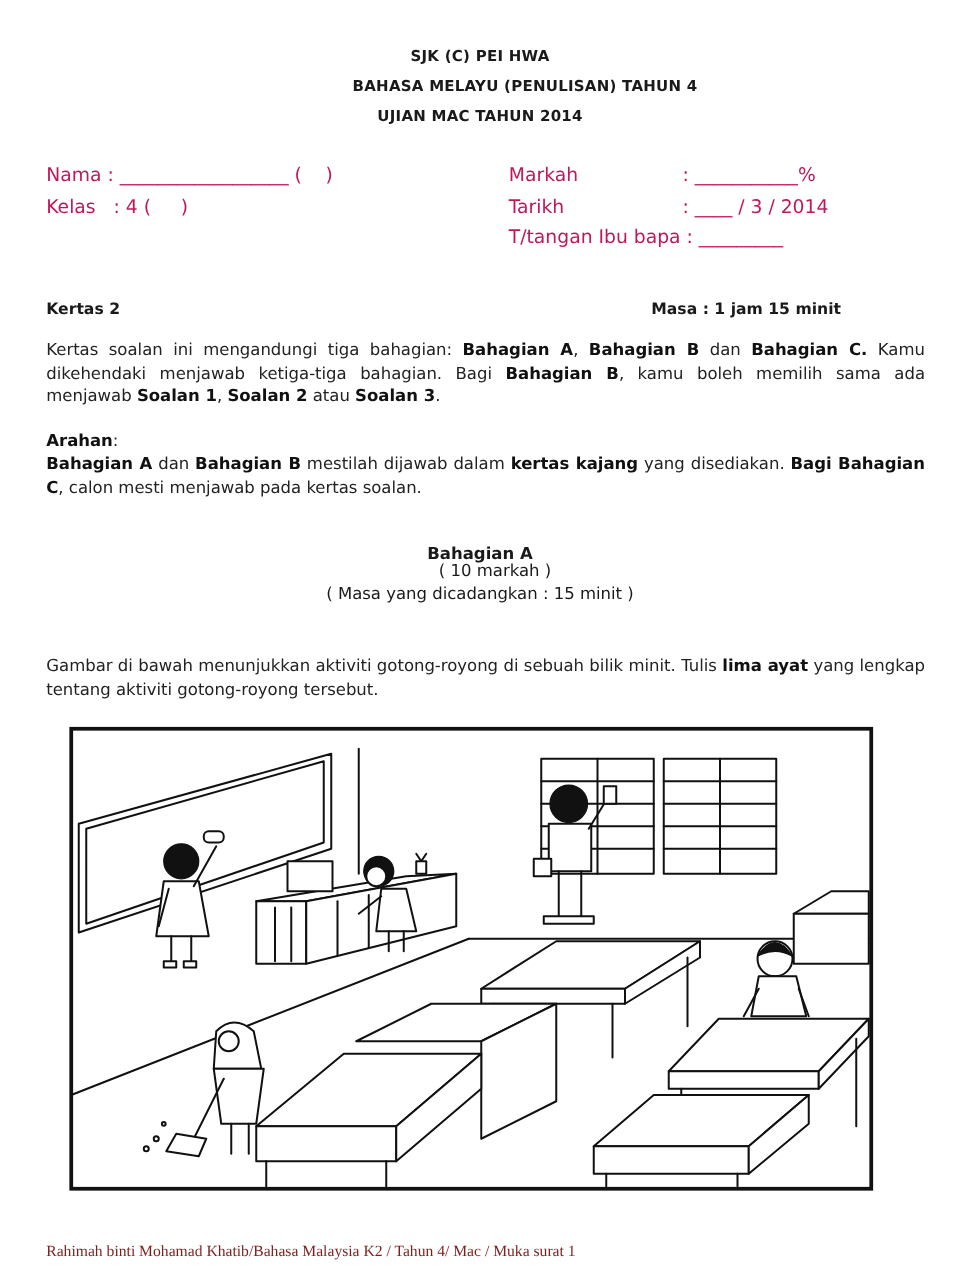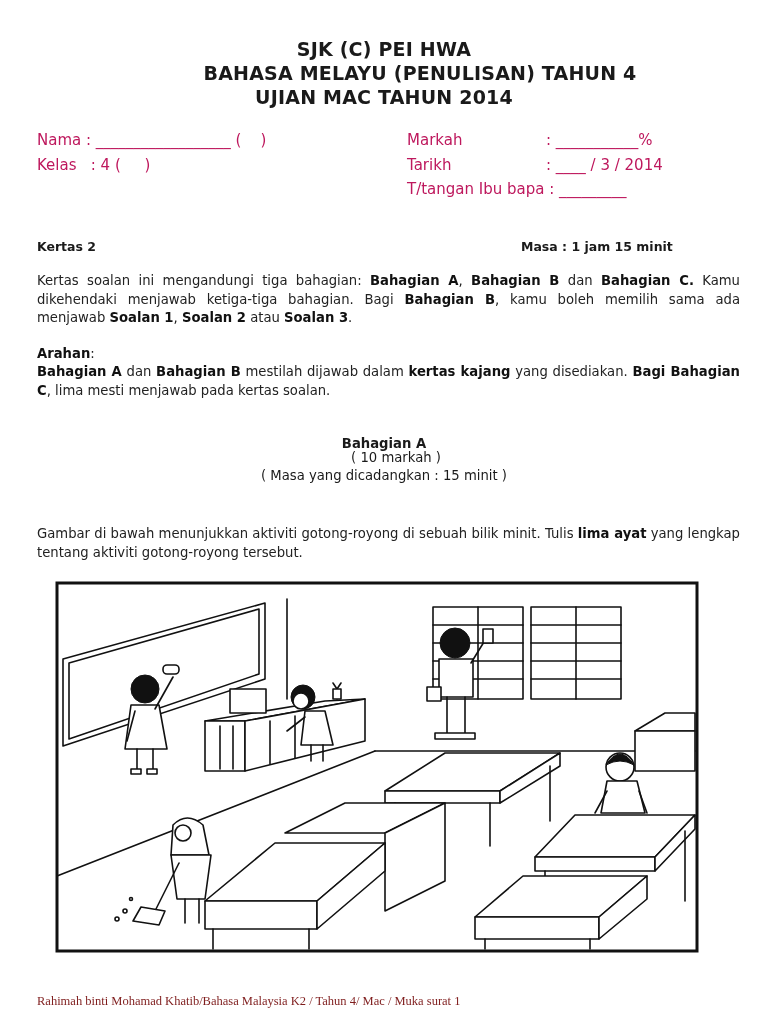--- a/index.html
+++ b/index.html
@@ -1,19 +1,19 @@
 <!DOCTYPE html>
 <html><head>
 <meta charset="utf-8">
 <style>
   html, body { margin: 0; padding: 0; background: #ffffff; }
   body { width: 768px; height: 1024px; position: relative; overflow: hidden;
          font-family: "DejaVu Sans", sans-serif; color: #1a1a1a; }
   .abs { position: absolute; }
-  .title { left: 0; width: 768px; text-align: center; font-weight: bold; font-size: 19px; letter-spacing: 0.2px; }
+  .title { left: 0; width: 768px; text-align: center; font-weight: bold; font-size: 12px; letter-spacing: 0.2px; }
   .t1 { top: 38px; }
   .t2 { top: 62px; margin-left: 36px; }
   .t3 { top: 86px; }
   .field { font-size: 15px; color: #be185d; white-space: pre; }
   .small-bold { font-size: 12.5px; font-weight: bold; }
   .para { left: 37px; width: 703px; font-size: 13.2px; line-height: 18.5px; text-align: justify; color: #222; }
   .para b { color: #111; }
   .center { left: 0; width: 768px; text-align: center; font-size: 13.2px; line-height: 18px; }
   .footer { left: 37px; top: 994px; font-family: "Liberation Serif", serif; font-size: 12.5px; color: #7f1d1d; }
   svg .ln { stroke: #111; fill: none; stroke-width: 1.6; stroke-linejoin: round; stroke-linecap: round; }
@@ -40,21 +40,21 @@
 <div class="abs small-bold" style="left:521px; top:239px;">Masa : 1 jam 15 minit</div>
 
 <div class="abs para" style="top:272px;">
   <span>Kertas soalan ini mengandungi tiga bahagian: </span><b>Bahagian A</b><span>, </span><b>Bahagian B</b><span> dan </span><b>Bahagian C.</b><span> Kamu dikehendaki menjawab ketiga-tiga bahagian. Bagi </span><b>Bahagian B</b><span>, kamu boleh memilih sama ada menjawab </span><b>Soalan 1</b><span>, </span><b>Soalan 2</b><span> atau </span><b>Soalan 3</b><span>.</span>
 </div>
 
 <div class="abs para" style="top:345px;">
   <b>Arahan</b><span>:</span>
 </div>
 <div class="abs para" style="top:363px;">
-  <b>Bahagian A</b><span> dan </span><b>Bahagian B</b><span> mestilah dijawab dalam </span><b>kertas kajang</b><span> yang disediakan. </span><b>Bagi Bahagian C</b><span>, lima mesti menjawab pada kertas soalan.</span>
+  <b>Bahagian A</b><span> dan </span><b>Bahagian B</b><span> mestilah dijawab dalam </span><b>kertas kajang</b><span> yang disediakan. </span><b>Bagi Bahagian C</b><span>, calon mesti menjawab pada kertas soalan.</span>
 </div>
 
 <div class="abs center" style="top:435px;"><b>Bahagian A</b></div>
 <div class="abs center" style="top:467px;text-align:center;">( Masa yang dicadangkan : 15 minit )</div>
 <div class="abs center" style="top:449px;padding-left:12px;">( 10 markah )</div>
 
 <div class="abs para" style="top:525px;">
   <span>Gambar di bawah menunjukkan aktiviti gotong-royong di sebuah bilik minit. Tulis </span><b>lima ayat</b><span> yang lengkap tentang aktiviti gotong-royong tersebut.</span>
 </div>
 

